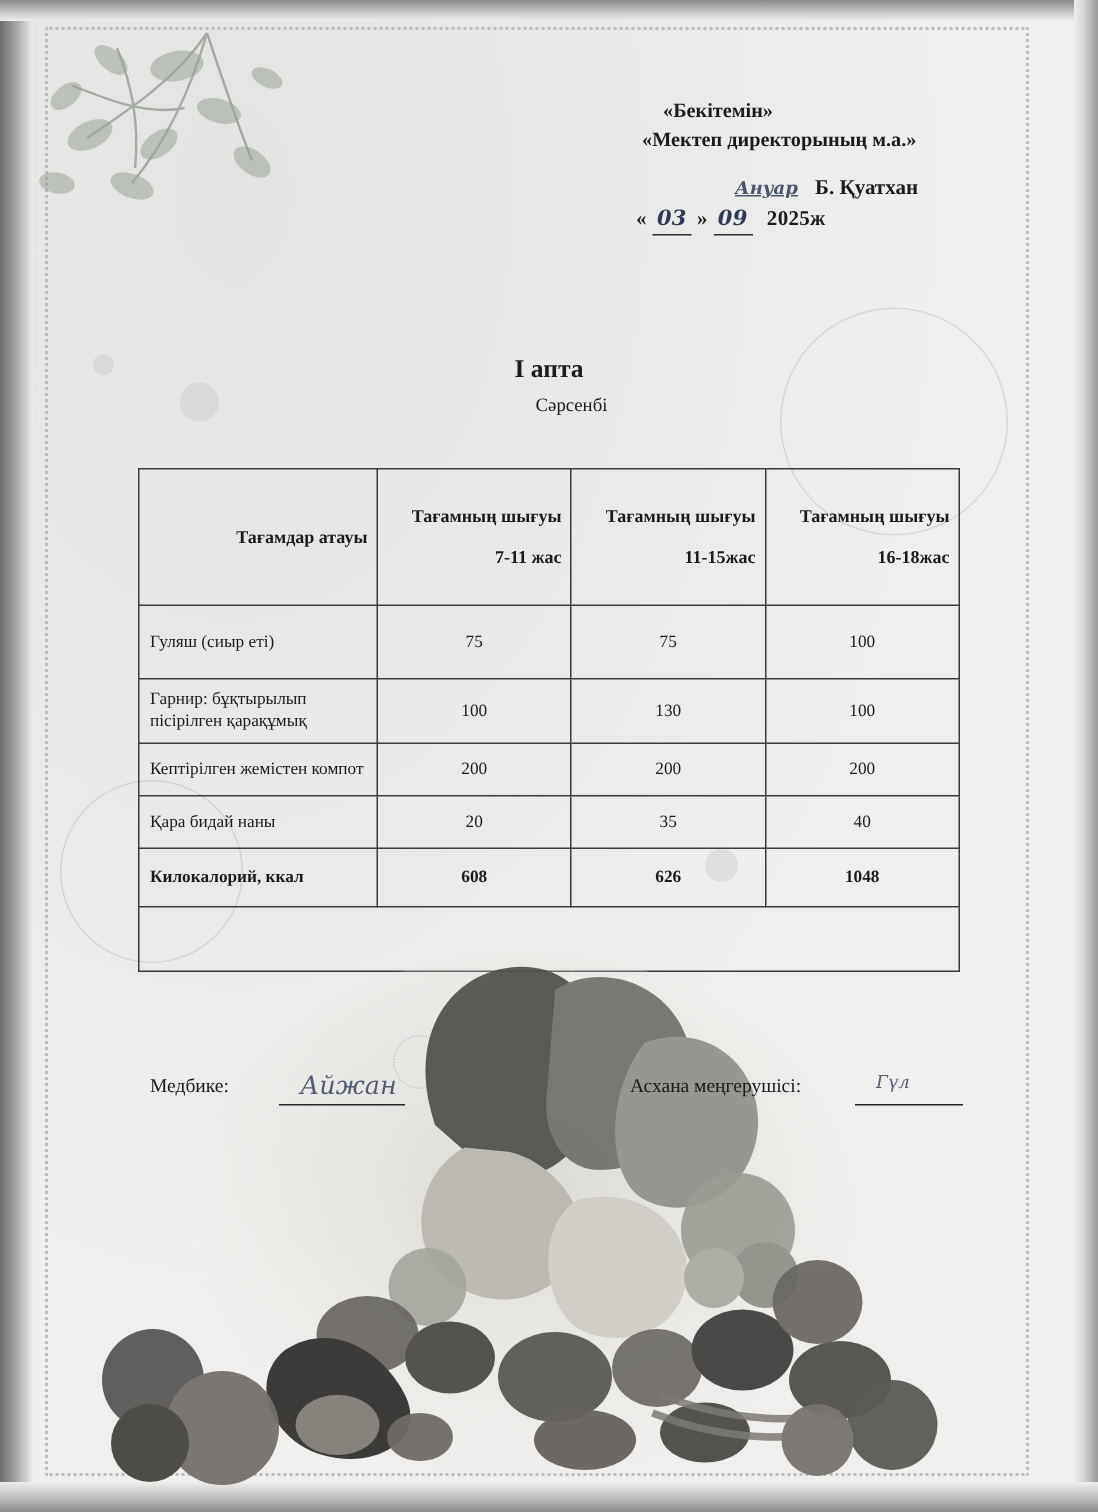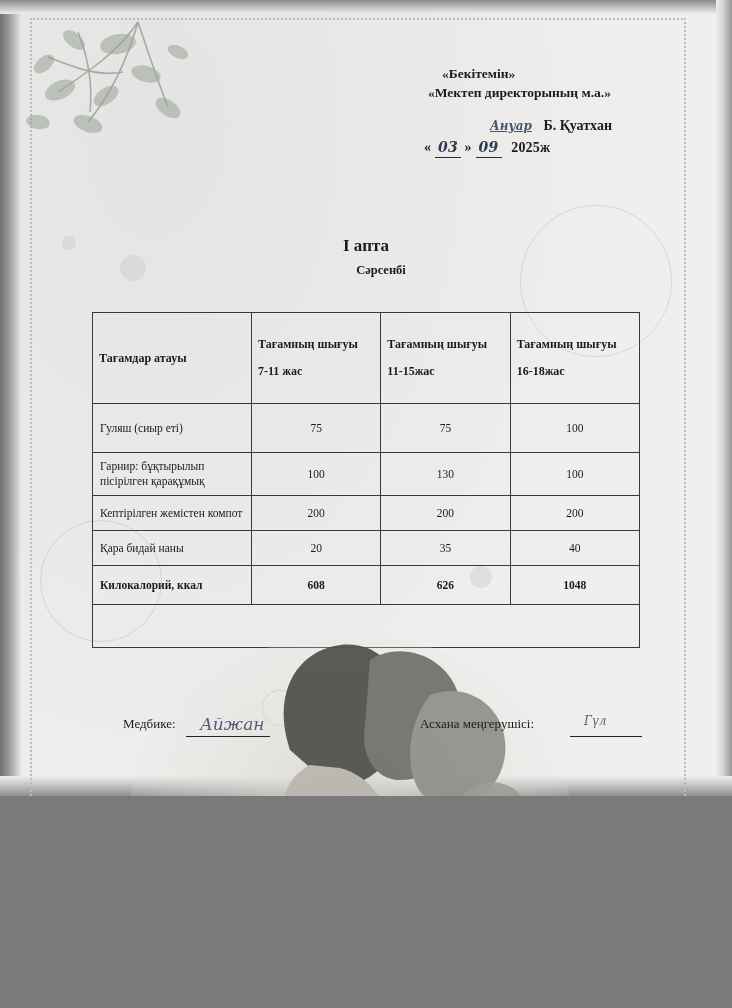--- a/index.html
+++ b/index.html
@@ -3,21 +3,21 @@
 <meta charset="utf-8">
 <style>
   html, body {
     margin: 0;
     padding: 0;
     background: #7a7a7a;
   }
   .page {
     position: relative;
     width: 732px;
-    height: 796px;
+    height: 1008px;
     overflow: hidden;
     background: #7dd3fc;
     font-family: "Liberation Serif", serif;
     color: #1b1b1b;
   }
   
   .paper {
     position: absolute;
     left: 14px; top: 10px;
     width: 706px; height: 986px;
@@ -129,41 +129,41 @@
     text-align: center;
     font-size: 17px;
     font-weight: bold;
   }
   .subtitle2 {
     position: absolute;
     left: 0; right: 0;
     top: 263px;
     text-align: center;
     font-size: 12.5px;
-    font-weight: bold;
+    font-weight: normal;
     padding-left: 30px;
   }
   
   .menu-table {
     position: absolute;
     left: 92px;
     top: 312px;
     width: 548px;
     border-collapse: collapse;
     background: transparent;
     font-size: 11.5px;
   }
   .menu-table td, .menu-table th {
     border: 1px solid #3a3a3a;
     padding: 4px 6px;
     vertical-align: middle;
   }
   .menu-table thead th {
     font-weight: bold;
-    text-align: left;
+    text-align: right;
     height: 82px;
     font-size: 12px;
     line-height: 17px;
   }
   .menu-table thead th.first {
     vertical-align: middle;
   }
   .menu-table .dish {
     width: 160px;
     text-align: left;
@@ -382,21 +382,21 @@
       <ellipse cx="350" cy="360" rx="34" ry="20" fill="#65625e"></ellipse>
     </g>
 
     <g stroke="#7d7a74" stroke-width="5" fill="none" opacity="0.85">
       <path d="M400,330 C440,345 480,350 520,342"></path>
       <path d="M395,342 C435,358 478,362 515,354"></path>
     </g>
   </svg>
 
   <div class="footer">
-    <span class="sig-label" style="left:123px; top:10px;">Медбике:</span>
+    <span class="sig-label" style="left:100px; top:10px;">Медбике:</span>
     <span class="sig-line" style="left:186px; top:30px; width:84px;"></span>
     <span class="handwrite" style="position:absolute; left:200px; top:8px; font-size:17px; opacity:0.8;">Айжан</span>
 
     <span class="sig-label" style="left:420px; top:10px;">Асхана меңгерушісі:</span>
     <span class="sig-line" style="left:570px; top:30px; width:72px;"></span>
     <span class="handwrite" style="position:absolute; left:584px; top:8px; font-size:12px; opacity:0.8;">Гүл</span>
   </div>
 </div>
 
 </body></html>

